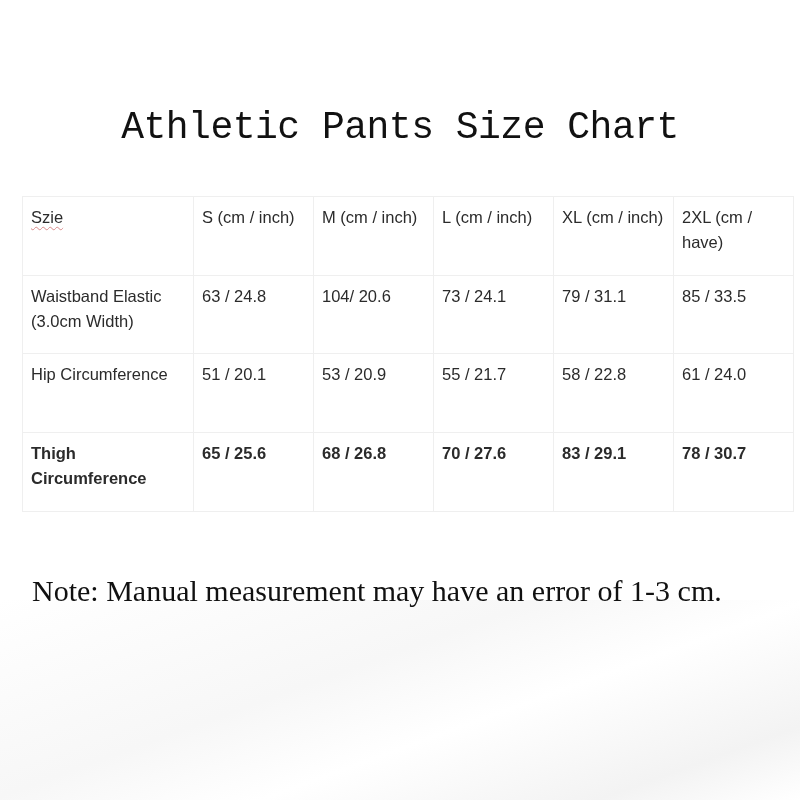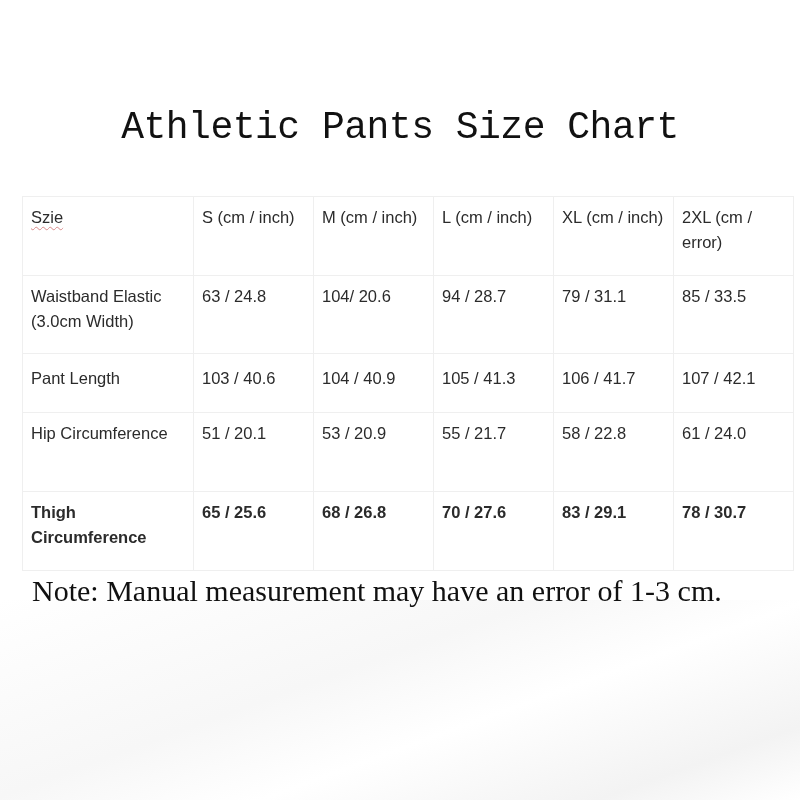--- a/index.html
+++ b/index.html
@@ -33,37 +33,29 @@
       <col class="cn">
       <col class="cn">
     </colgroup>
   <tbody>
       <tr class="r0">
     <td><span class="squiggle">Szie</span></td>
     <td>S (cm / inch)</td>
     <td>M (cm / inch)</td>
     <td>L (cm / inch)</td>
     <td>XL (cm / inch)</td>
-    <td>2XL (cm / error)</td>
+    <td>2XL (cm / have)</td>
   </tr>
   <tr class="r1">
     <td>Waistband Elastic (3.0cm Width)</td>
     <td>63 / 24.8</td>
     <td>104/ 20.6</td>
-    <td>94 / 28.7</td>
+    <td>73 / 24.1</td>
     <td>79 / 31.1</td>
     <td>85 / 33.5</td>
-  </tr>
-  <tr class="r2">
-    <td>Pant Length</td>
-    <td>103 / 40.6</td>
-    <td>104 / 40.9</td>
-    <td>105 / 41.3</td>
-    <td>106 / 41.7</td>
-    <td>107 / 42.1</td>
   </tr>
   <tr class="r3">
     <td>Hip Circumference</td>
     <td>51 / 20.1</td>
     <td>53 / 20.9</td>
     <td>55 / 21.7</td>
     <td>58 / 22.8</td>
     <td>61 / 24.0</td>
   </tr>
   <tr class="r4">

